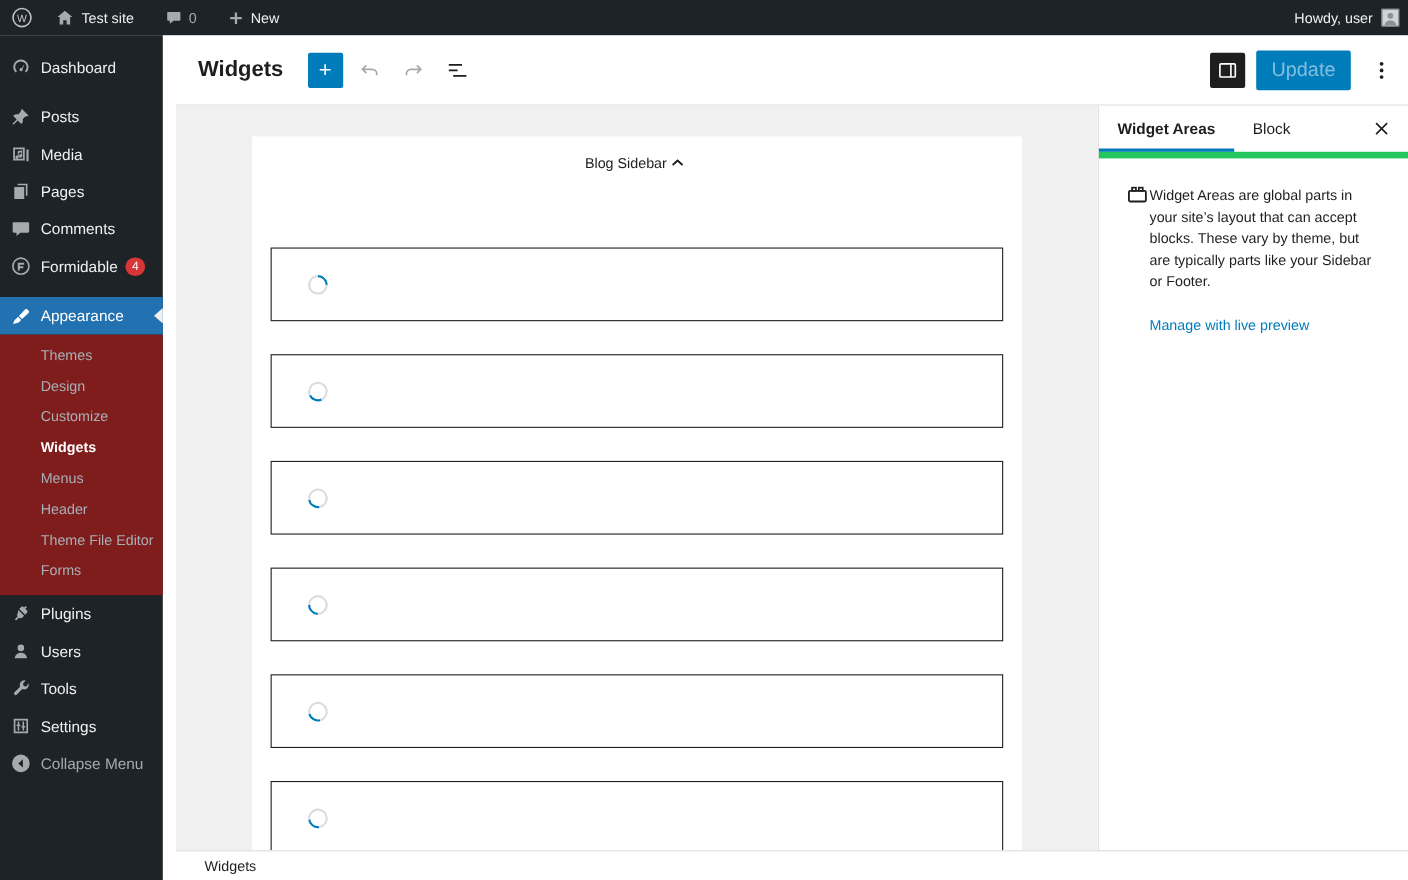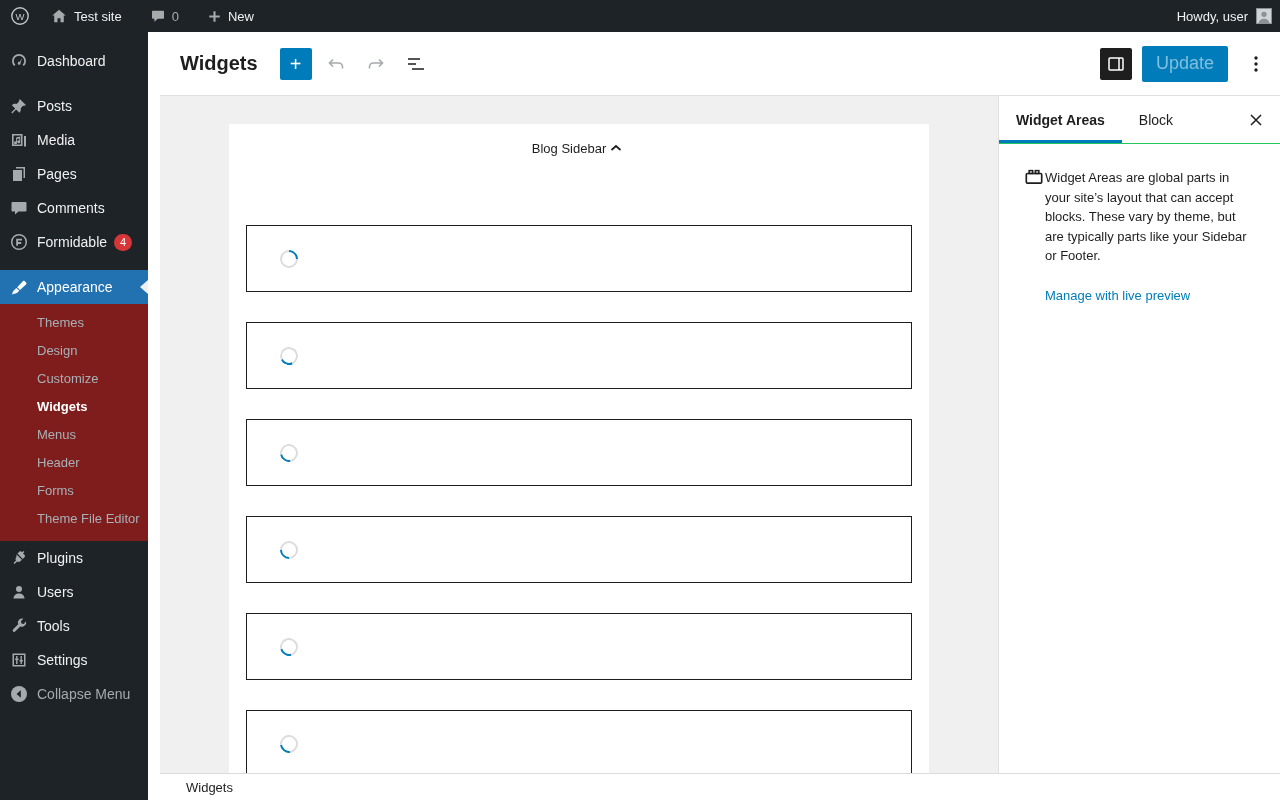--- a/index.html
+++ b/index.html
@@ -66,21 +66,21 @@
     border:2px solid #dcdcde;border-top-color:var(--accent)}
   .loading-box:nth-child(1) .spinner{transform:rotate(45deg)}
   .loading-box:nth-child(2) .spinner{transform:rotate(200deg)}
   .loading-box:nth-child(3) .spinner{transform:rotate(215deg)}
   .loading-box:nth-child(4) .spinner{transform:rotate(225deg)}
   .loading-box:nth-child(5) .spinner{transform:rotate(210deg)}
   .loading-box:nth-child(6) .spinner{transform:rotate(218deg)}
 
   
   .panel{width:282px;flex:0 0 auto;background:#fff;border-left:1px solid #e0e0e0;display:flex;flex-direction:column}
-  .tabbar{height:48px;border-bottom:1px solid #22c55e;display:flex;align-items:stretch;flex:0 0 auto}
+  .tabbar{height:48px;border-bottom:6px solid #22c55e;display:flex;align-items:stretch;flex:0 0 auto}
   .tab{padding:0 17px;display:flex;align-items:center;font-size:14px;color:#1e1e1e;
     cursor:pointer;position:relative;background:none;border:none;font-family:inherit}
   .tab.active{font-weight:bold}
   .tab.active::after{content:"";position:absolute;left:0;right:0;bottom:0;height:3px;background:var(--accent)}
   .panel-close{margin-left:auto;align-self:center;width:32px;height:32px;margin-right:8px;
     background:none;border:none;display:flex;align-items:center;justify-content:center;cursor:pointer}
   .panel-body{padding:24px 22px 0 24px;display:flex;}
   .panel-desc{font-size:13px;line-height:19.5px;color:#1e1e1e;width:204px}
   .panel-link{display:inline-block;margin:22px 0 0 0;color:var(--accent);font-size:13px;
     text-decoration:none;cursor:pointer}
@@ -190,22 +190,22 @@
     </span>
     <span>Appearance</span>
   </div>
   <div class="submenu">
     <div class="submenu-item">Themes</div>
     <div class="submenu-item">Design</div>
     <div class="submenu-item">Customize</div>
     <div class="submenu-item current">Widgets</div>
     <div class="submenu-item">Menus</div>
     <div class="submenu-item">Header</div>
+    <div class="submenu-item">Theme File Editor</div>
     <div class="submenu-item">Forms</div>
-    <div class="submenu-item">Theme File Editor</div>
   </div>
   <div class="menu-item">
     <span class="micon">
       <svg width="20" height="20" viewBox="0 0 20 20">
           <path fill="#a7aaad" d="M12.9 4.3l1.4-1.4 1.1 1.1-1.4 1.4 1.6 1.6c.6.6.6 1.5 0 2.1l-1.8 1.8-5.3-5.3 1.8-1.8c.6-.6 1.5-.6 2.1 0zM7.6 6.5l5.3 5.3-1.5 1.5c-.9.9-2.3 1-3.3.3l-2.5 2.5-1.1-1.1 2.5-2.5c-.7-1-.6-2.4.3-3.3z"></path>
         </svg>
     </span>
     <span>Plugins</span>
   </div>
   <div class="menu-item">

